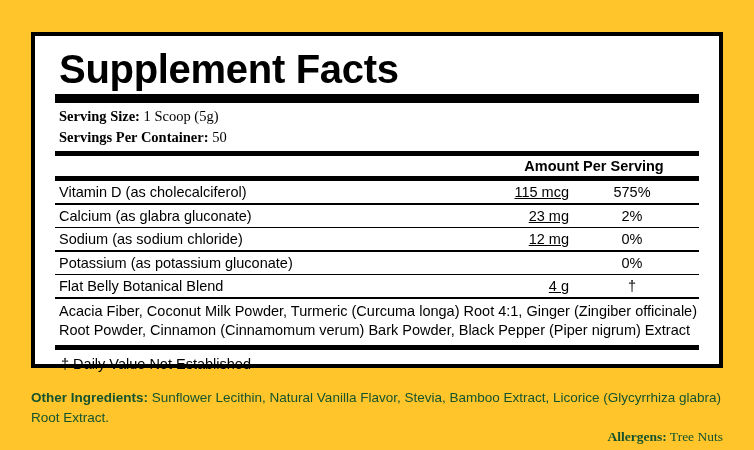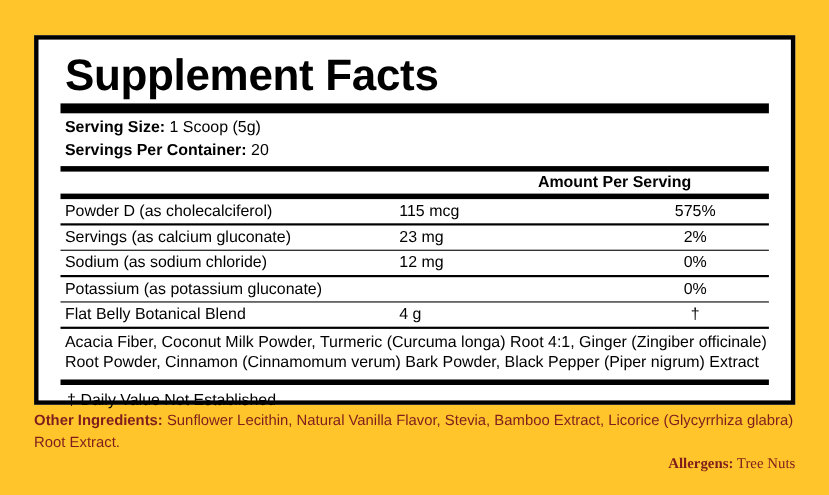--- a/index.html
+++ b/index.html
@@ -53,77 +53,80 @@
     height: 1.5px;
     background: #000;
   }
   .serving-block {
     padding: 3px 0 3px 4px;
   }
   .serving-line {
     font-size: 14.5px;
     color: #000;
     line-height: 1.45;
+    font-family: Liberation Serif, serif;
   }
   .serving-line b {
     font-weight: bold;
   }
   .hdr-row {
     display: flex;
     justify-content: flex-end;
     align-items: baseline;
     padding: 2px 0 2px 0;
     font-size: 14.5px;
     font-weight: bold;
   }
   .hdr-amt {
-    text-align: left;
+    text-align: center;
     width: 210px;
   }
   .hdr-dv {
     text-align: right;
     width: 118px;
   }
   .nutr-row {
     display: flex;
     align-items: baseline;
     font-size: 14.5px;
     padding: 3px 0 3px 4px;
     color: #000;
   }
   .nutr-name {
     flex: 1 1 auto;
     white-space: nowrap;
   }
   .nutr-amt {
     width: 206px;
+    text-align: right;
     padding-right: 4px;
+    text-decoration: underline;
   }
   .nutr-dv {
     width: 118px;
     text-align: center;
     padding-right: 8px;
   }
   .blend-desc {
     font-size: 14.5px;
     line-height: 1.35;
     padding: 3px 0 4px 4px;
     color: #000;
   }
   .footnote {
     font-size: 14.5px;
     padding: 6px 0 4px 6px;
     color: #000;
   }
   .other-wrap {
     position: absolute;
     left: 31px;
-    top: 372px;
+    top: 388px;
     width: 692px;
-    color: #7f1d1d;
+    color: #14532d;
     font-size: 13.5px;
     line-height: 1.45;
   }
   .other-line b {
     font-weight: bold;
   }
   .allergens {
     text-align: right;
     font-size: 13.5px;
     font-family: Liberation Serif, serif;
@@ -148,41 +151,41 @@
 
       <div class="rule-thick"></div>
 
       <div class="serving-block">
         <div class="serving-line">
           <b>Serving Size:</b>
           <span>1 Scoop (5g)</span>
         </div>
         <div class="serving-line">
           <b>Servings Per Container:</b>
-          <span>20</span>
+          <span>50</span>
         </div>
       </div>
 
       <div class="rule-med"></div>
 
       <div class="hdr-row">
         <div class="hdr-amt">Amount Per Serving</div>
       </div>
 
       <div class="rule-med"></div>
 
       <div class="nutr-row">
-        <div class="nutr-name">Powder D (as cholecalciferol)</div>
+        <div class="nutr-name">Vitamin D (as cholecalciferol)</div>
         <div class="nutr-amt">115 mcg</div>
         <div class="nutr-dv">575%</div>
       </div>
       <div class="rule-thin"></div>
 
       <div class="nutr-row">
-        <div class="nutr-name">Servings (as calcium gluconate)</div>
+        <div class="nutr-name">Calcium (as glabra gluconate)</div>
         <div class="nutr-amt">23 mg</div>
         <div class="nutr-dv">2%</div>
       </div>
       <div class="rule-thin"></div>
 
       <div class="nutr-row">
         <div class="nutr-name">Sodium (as sodium chloride)</div>
         <div class="nutr-amt">12 mg</div>
         <div class="nutr-dv">0%</div>
       </div>

